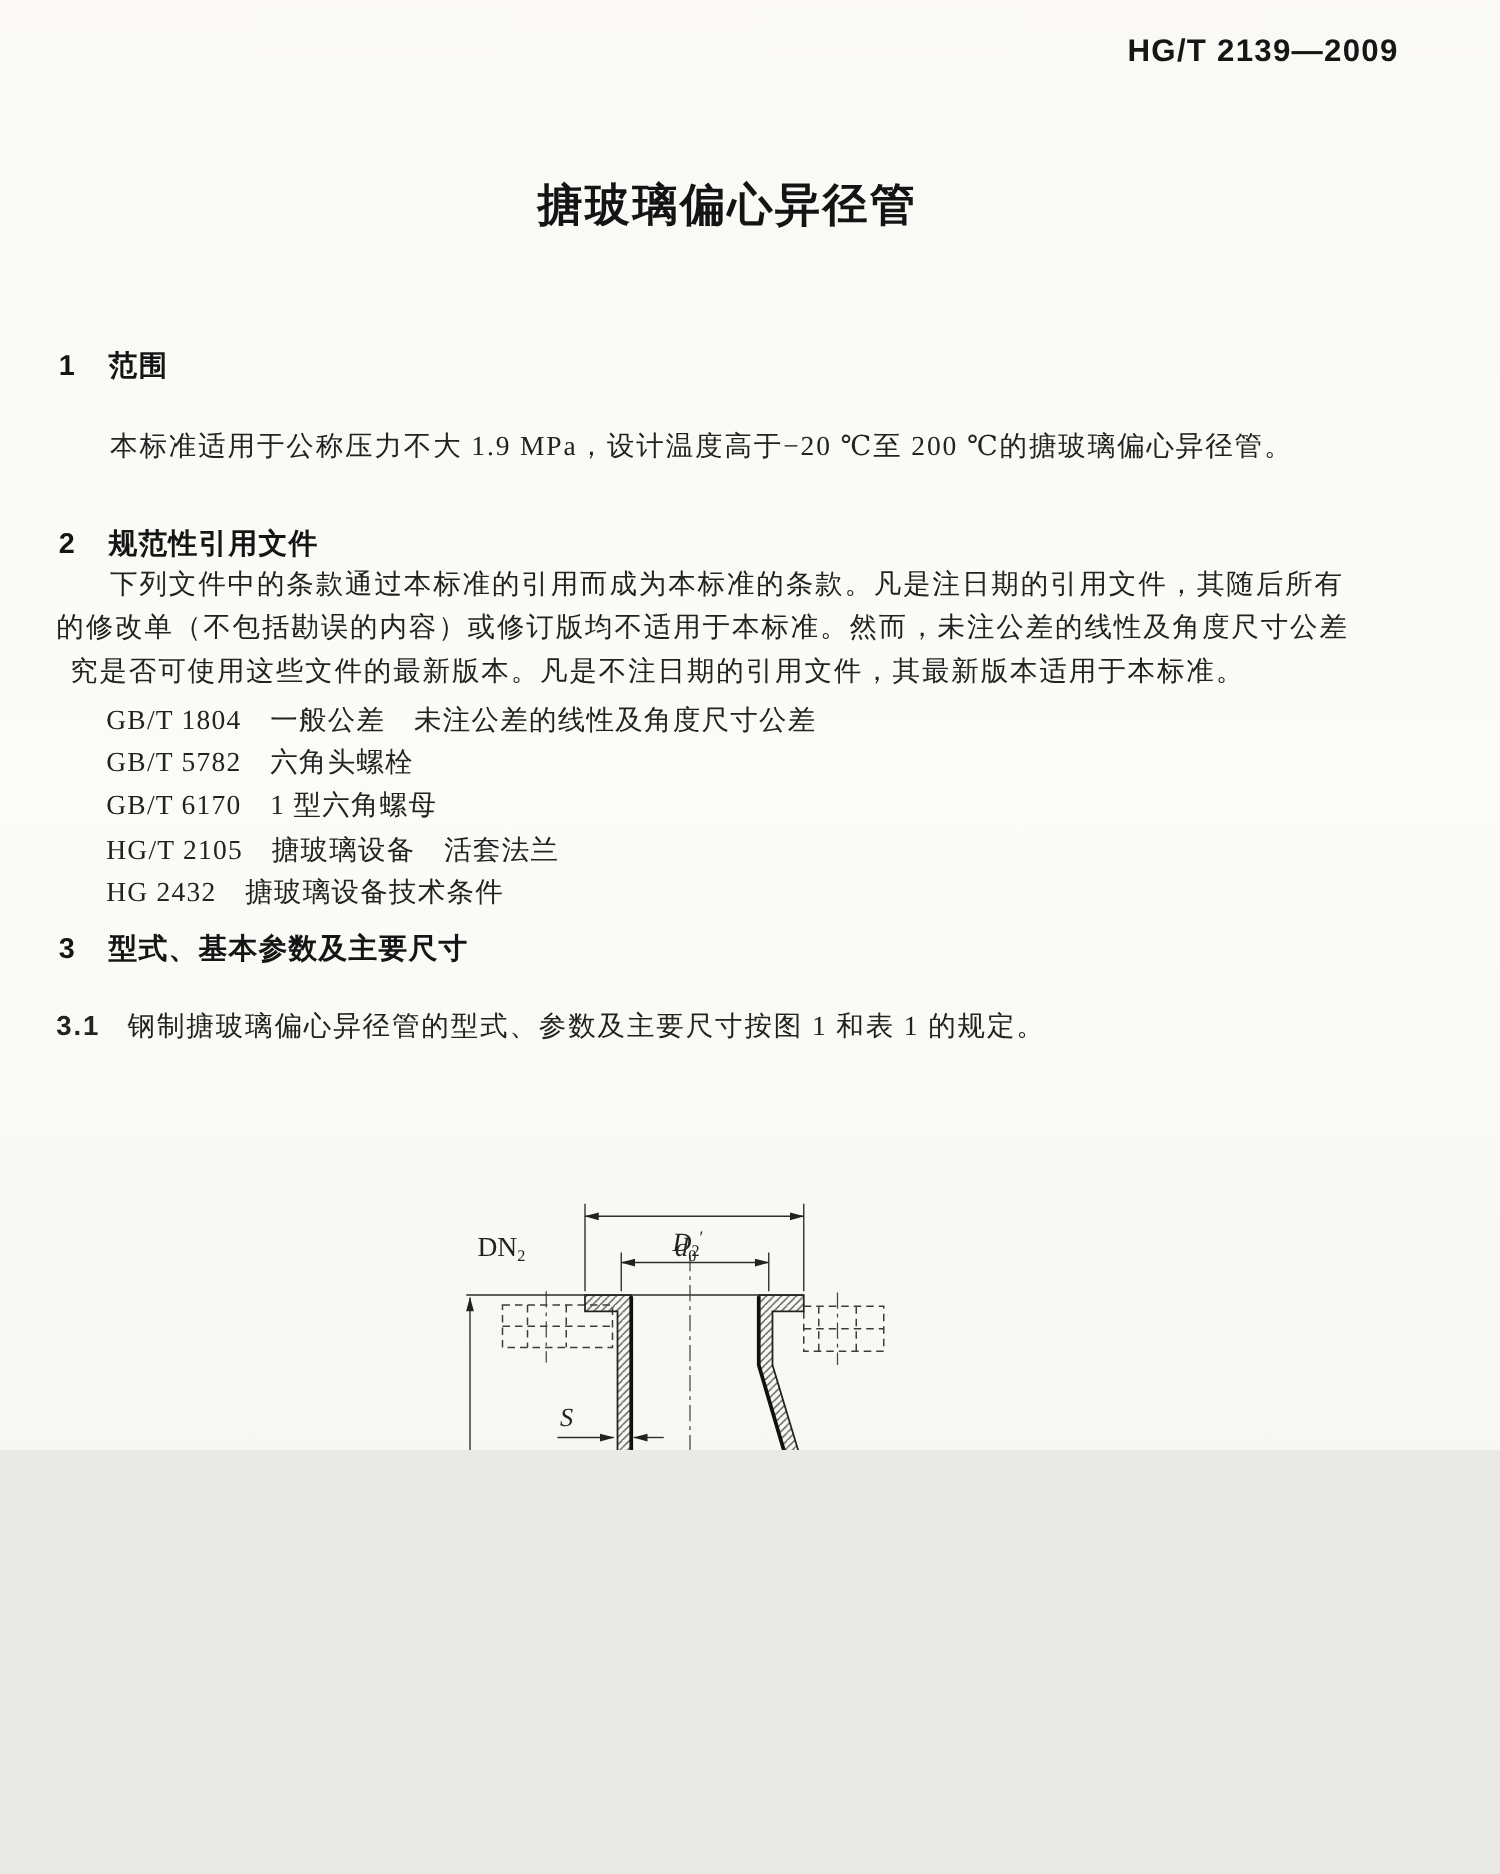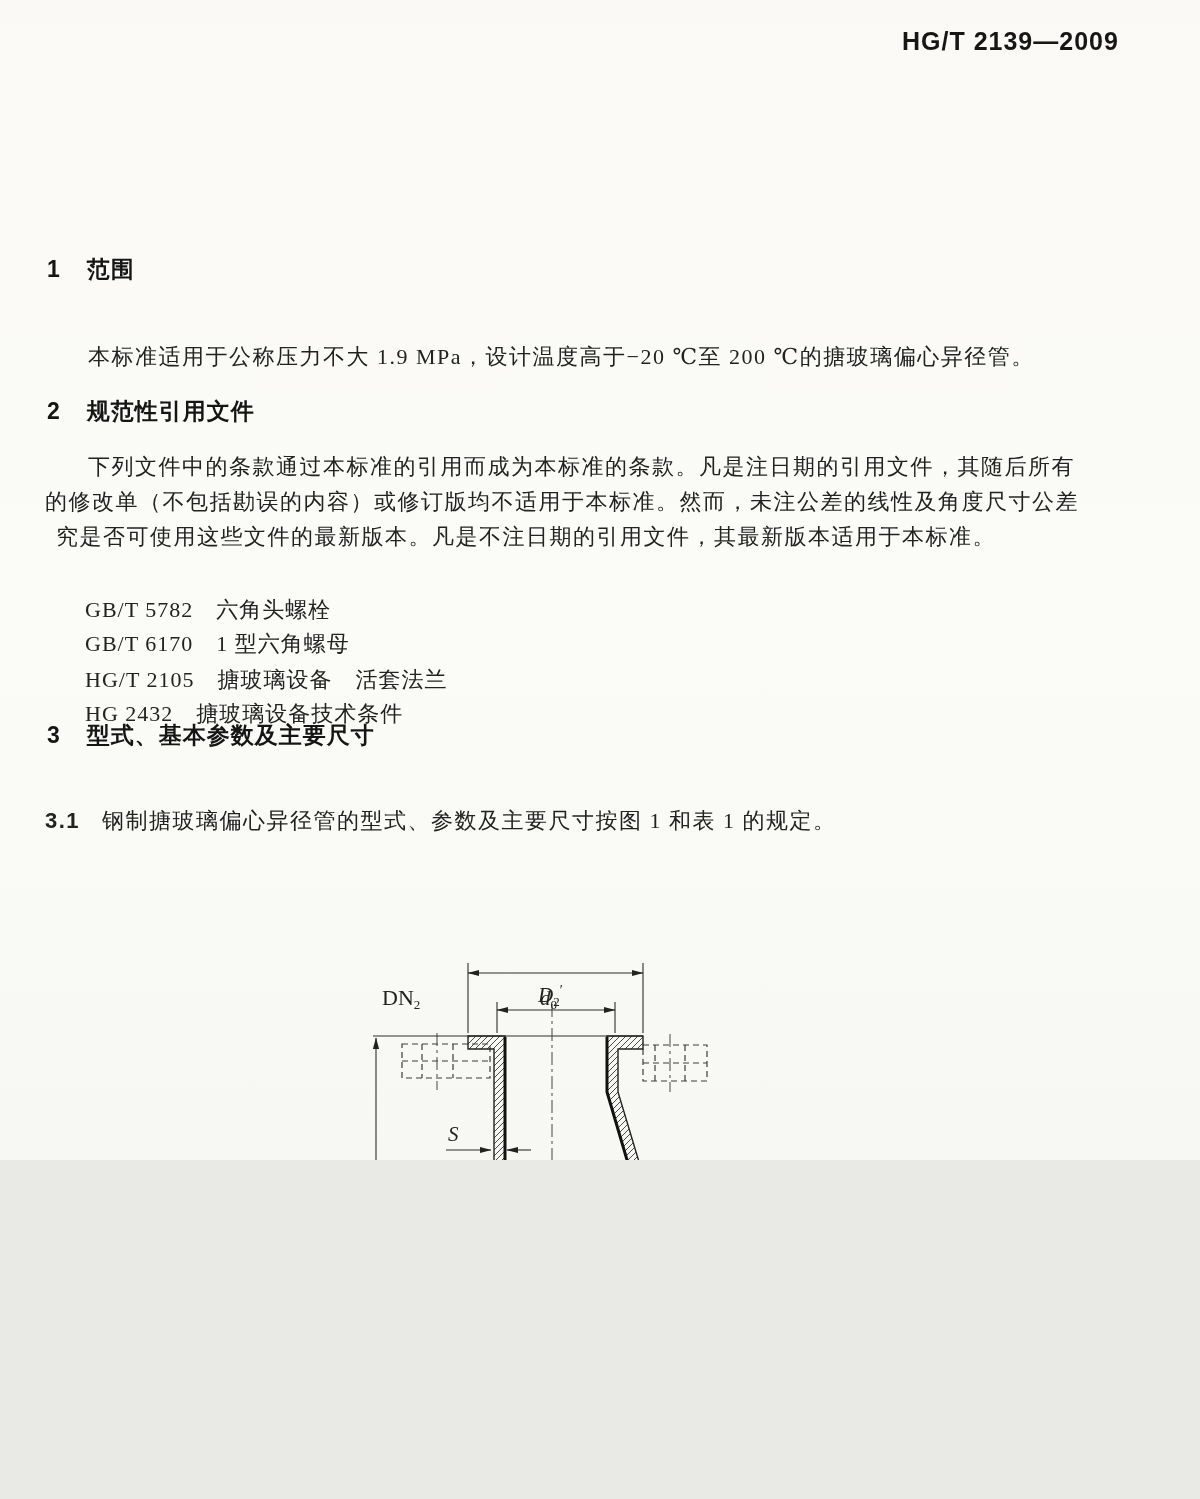--- a/index.html
+++ b/index.html
@@ -8,21 +8,21 @@
     background:#fbfaf7;
     background-image:linear-gradient(180deg,#faf9f6 0%, #fbfbf8 55%, #f7f7f3 100%);
     overflow:hidden;
     font-family:"Liberation Serif","DejaVu Serif",serif;
     color:#1f1f1f;
   }
   .abs{position:absolute;white-space:nowrap;}
   .sans{font-family:"Liberation Sans","DejaVu Sans",sans-serif;}
   .std-code{font-size:25px;font-weight:bold;letter-spacing:1px;color:#161616;}
   .doc-title{font-size:36px;font-weight:bold;letter-spacing:2px;color:#141414;}
-  .sec-heading{font-size:23px;font-weight:bold;color:#151515;letter-spacing:1px;}
+  .sec-heading{font-size:23px;font-weight:bold;color:#151515;letter-spacing:1px;margin-top:23px;}
   .sec-heading .num{display:inline-block;margin-right:26px;}
   .body-line{font-size:22px;letter-spacing:1.5px;color:#222;}
   .clause .num{font-family:"Liberation Sans","DejaVu Sans",sans-serif;font-weight:bold;margin-right:22px;}
   .ref-line{font-size:22px;letter-spacing:1px;color:#222;}
   
   .flbl{position:absolute;font-size:21px;color:#222;white-space:nowrap;line-height:1;}
   .flbl .it{font-style:italic;}
   .flbl .sub{font-size:13px;vertical-align:-4px;}
   .flbl .pr{font-size:14px;vertical-align:7px;}
   .rot{transform:rotate(-90deg);transform-origin:center center;}
@@ -35,33 +35,35 @@
   svg .bolt{stroke:#3c3c3c;stroke-width:1.2;fill:none;stroke-dasharray:6 4;}
   svg .cl{stroke:#444;stroke-width:1;fill:none;stroke-dasharray:13 4 3 4;}
 </style>
 </head>
 <body>
 
 <div id="page">
 
   <div class="abs sans std-code" style="left:902px;top:27px;">HG/T 2139—2009</div>
 
+  <div class="abs sans doc-title" style="left:430px;top:140px;">搪玻璃偏心异径管</div>
 
   <div class="abs sans sec-heading" style="left:47px;top:254px;">
     <span class="num">1</span><span>范围</span>
   </div>
   <div class="abs body-line" style="left:88px;top:342px;">本标准适用于公称压力不大 1.9 MPa，设计温度高于−20 ℃至 200 ℃的搪玻璃偏心异径管。</div>
 
   <div class="abs sans sec-heading" style="left:47px;top:396px;">
     <span class="num">2</span><span>规范性引用文件</span>
   </div>
   <div class="abs body-line" style="left:88px;top:452px;">下列文件中的条款通过本标准的引用而成为本标准的条款。凡是注日期的引用文件，其随后所有</div>
   <div class="abs body-line" style="left:45px;top:487px;">的修改单（不包括勘误的内容）或修订版均不适用于本标准。然而，未注公差的线性及角度尺寸公差</div>
   <div class="abs body-line" style="left:56px;top:522px;">究是否可使用这些文件的最新版本。凡是不注日期的引用文件，其最新版本适用于本标准。</div>
 
+  <div class="abs ref-line" style="left:85px;top:561px;">GB/T 1804　一般公差　未注公差的线性及角度尺寸公差</div>
   <div class="abs ref-line" style="left:85px;top:595px;">GB/T 5782　六角头螺栓</div>
   <div class="abs ref-line" style="left:85px;top:629px;">GB/T 6170　1 型六角螺母</div>
   <div class="abs ref-line" style="left:85px;top:665px;">HG/T 2105　搪玻璃设备　活套法兰</div>
   <div class="abs ref-line" style="left:85px;top:699px;">HG 2432　搪玻璃设备技术条件</div>
 
   <div class="abs sans sec-heading" style="left:47px;top:720px;">
     <span class="num">3</span><span>型式、基本参数及主要尺寸</span>
   </div>
   <div class="abs body-line clause" style="left:45px;top:806px;">
     <span class="num">3.1</span><span>钢制搪玻璃偏心异径管的型式、参数及主要尺寸按图 1 和表 1 的规定。</span>

